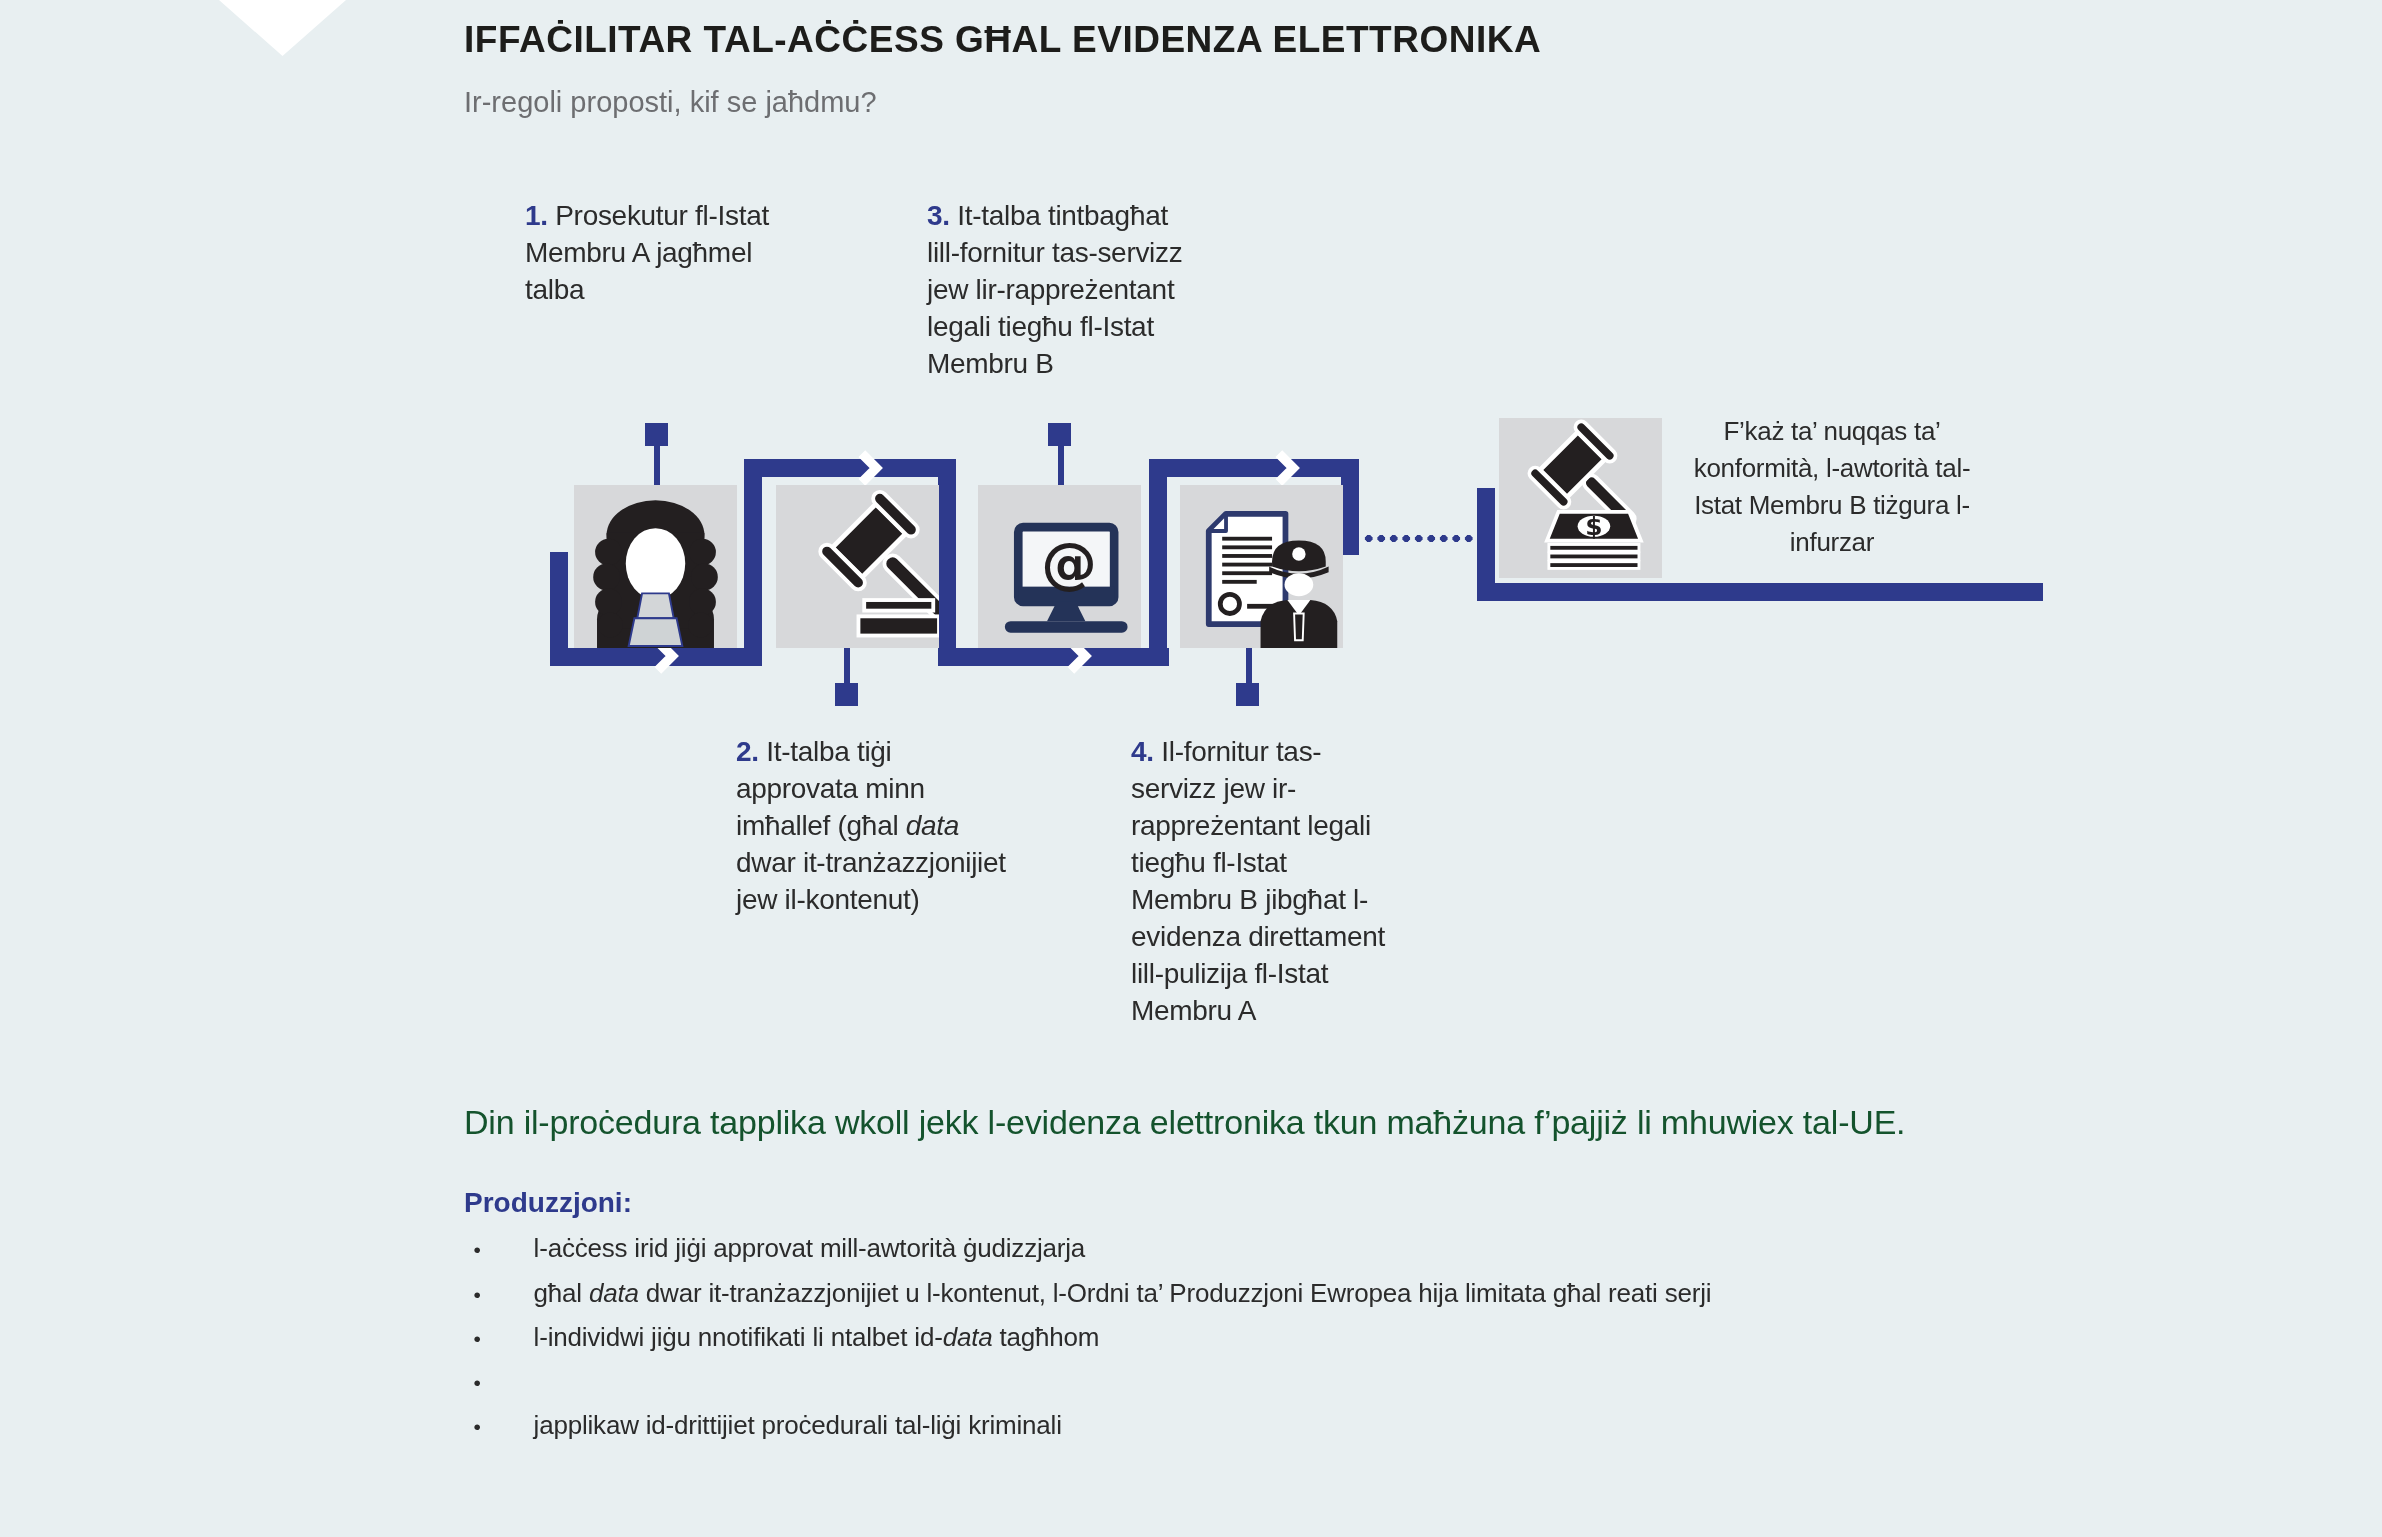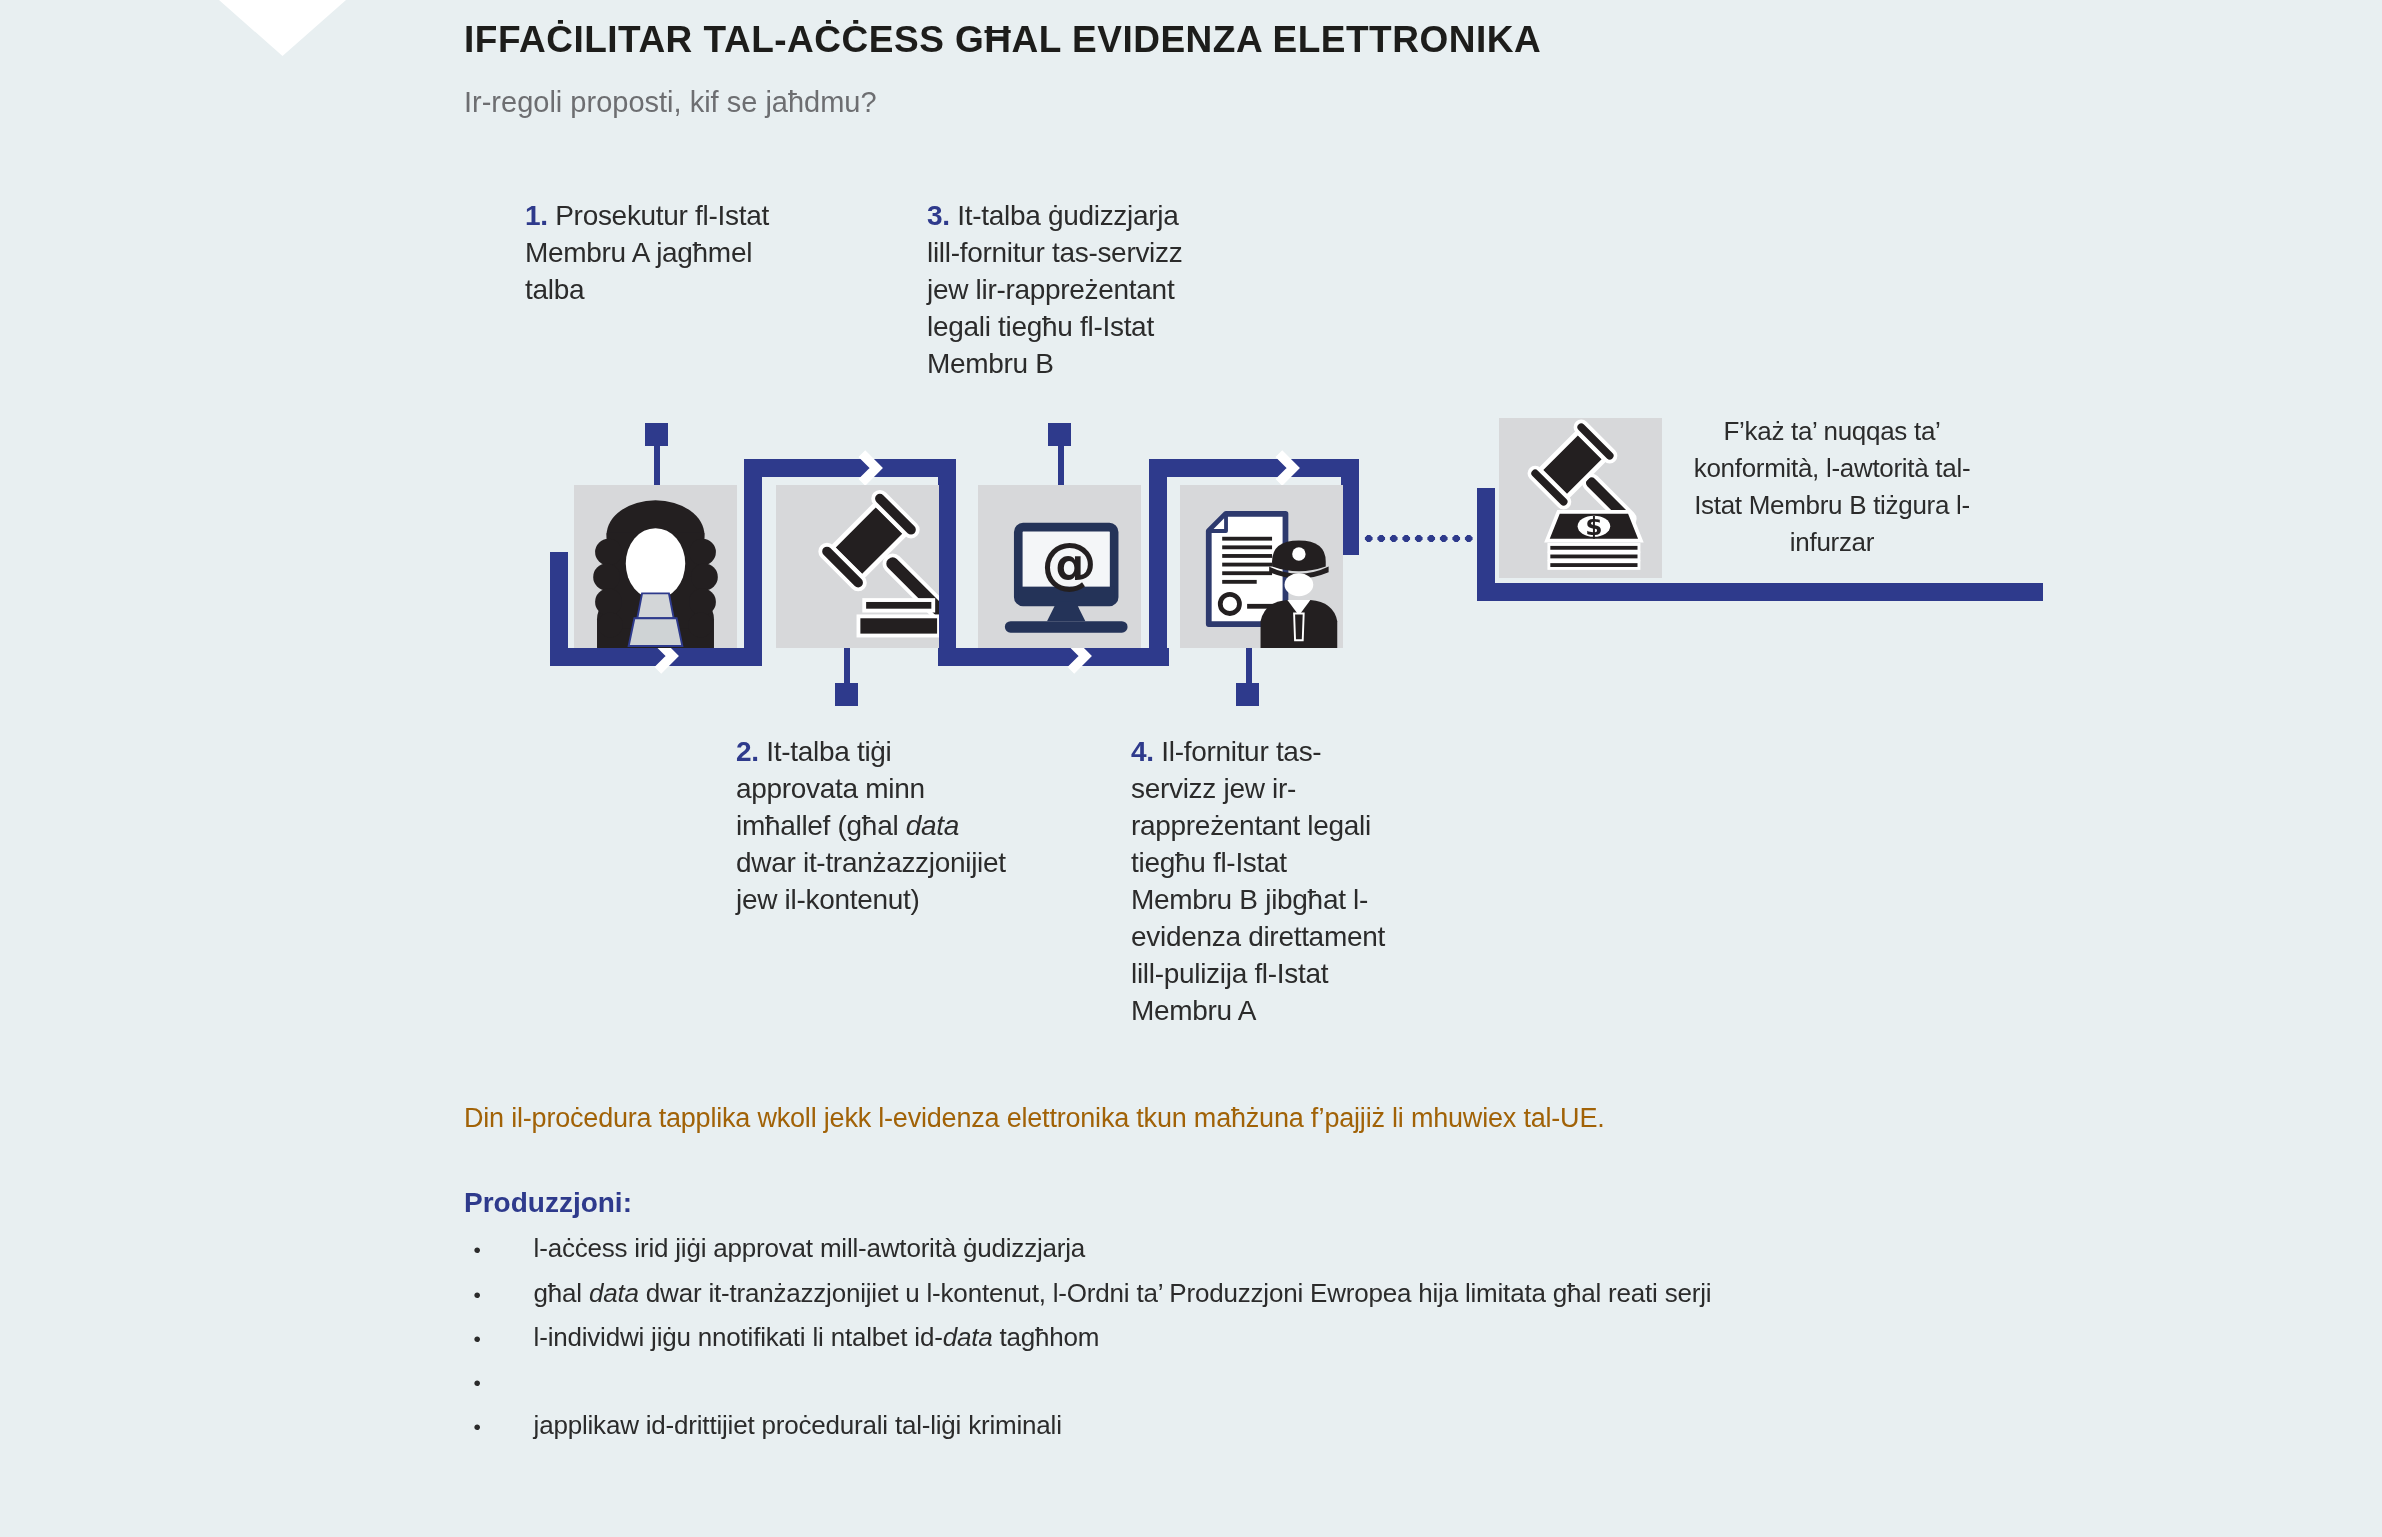--- a/index.html
+++ b/index.html
@@ -26,41 +26,41 @@
     background-size:12.5px 15.4px;background-repeat:repeat-x;
   }
   
   .tile{background:#d7d8da;}
   .tile svg{display:block;}
   
   .step{font-size:28px;line-height:37px;letter-spacing:-0.3px;text-align:left;color:#2b2b2b;}
   .step .num{font-weight:bold;color:#2e3a8c;}
   .enf{font-size:26px;line-height:37px;letter-spacing:-0.3px;text-align:center;color:#2b2b2b;}
   
-  .note{left:464px;top:1103px;font-size:27px;letter-spacing:-0.2px;color:#a16207;}
+  .note{left:464px;top:1103px;font-size:34px;letter-spacing:-0.2px;color:#14532d;}
   .salv{left:464px;top:1187px;font-size:28px;font-weight:bold;color:#2e3a8c;}
   .bullets{left:464px;top:1233px;width:1691px;}
   .bullet{display:flex;align-items:baseline;margin-bottom:12.5px;font-size:26px;line-height:31px;letter-spacing:-0.2px;}
   .bullet .dot{width:60px;flex:0 0 60px;padding-left:9.6px;font-size:21px;color:#2b2b2b;}
 </style>
 </head>
 <body>
 
 <div id="canvas">
 
   <div class="abs corner-v"></div>
 
   <div class="abs title">IFFAĊILITAR TAL-AĊĊESS GĦAL EVIDENZA ELETTRONIKA</div>
   <div class="abs subtitle">Ir-regoli proposti, kif se jaħdmu?</div>
 
   <div class="abs step" style="left:525px;top:197px;width:261px;">
     <span class="num">1.</span><span> Prosekutur fl-Istat Membru A jagħmel talba</span><em></em><span></span>
   </div>
   <div class="abs step" style="left:927px;top:197px;width:269px;">
-    <span class="num">3.</span><span> It-talba ġudizzjarja lill-fornitur tas-servizz jew lir-rappreżentant legali tiegħu fl-Istat Membru B</span><em></em><span></span>
+    <span class="num">3.</span><span> It-talba tintbagħat lill-fornitur tas-servizz jew lir-rappreżentant legali tiegħu fl-Istat Membru B</span><em></em><span></span>
   </div>
   <div class="abs step" style="left:736px;top:733px;width:273px;">
     <span class="num">2.</span><span> It-talba tiġi approvata minn imħallef (għal </span><em>data</em><span> dwar it-tranżazzjonijiet jew il-kontenut)</span>
   </div>
   <div class="abs step" style="left:1131px;top:733px;width:261px;">
     <span class="num">4.</span><span> Il-fornitur tas-servizz jew ir-rappreżentant legali tiegħu fl-Istat Membru B jibgħat l-evidenza direttament lill-pulizija fl-Istat Membru A</span><em></em><span></span>
   </div>
   <div class="abs enf" style="left:1683px;top:413px;width:298px;">F’każ ta’ nuqqas ta’ konformità, l-awtorità tal-Istat Membru B tiżgura l-infurzar</div>
 
   <div class="abs bar" style="left:550px;top:552px;width:18px;height:113px;"></div>

